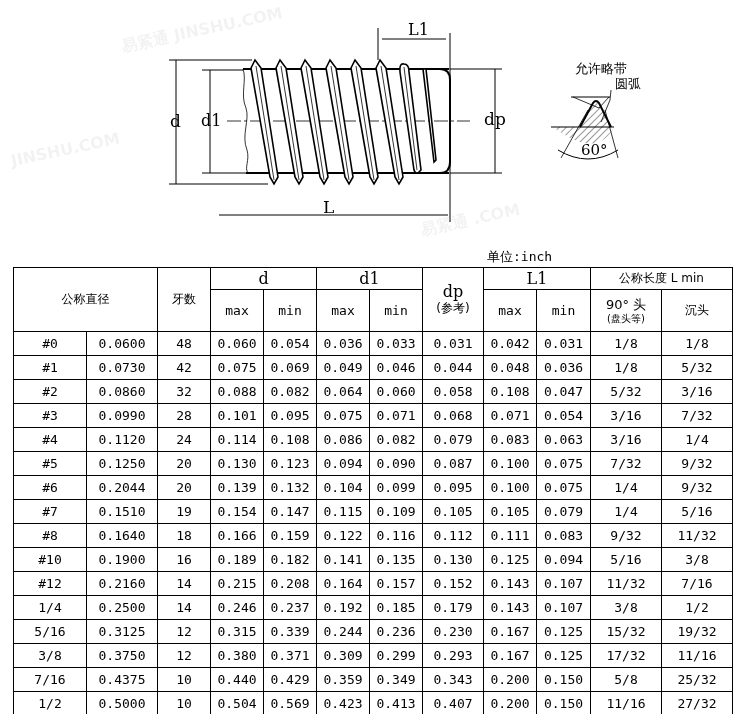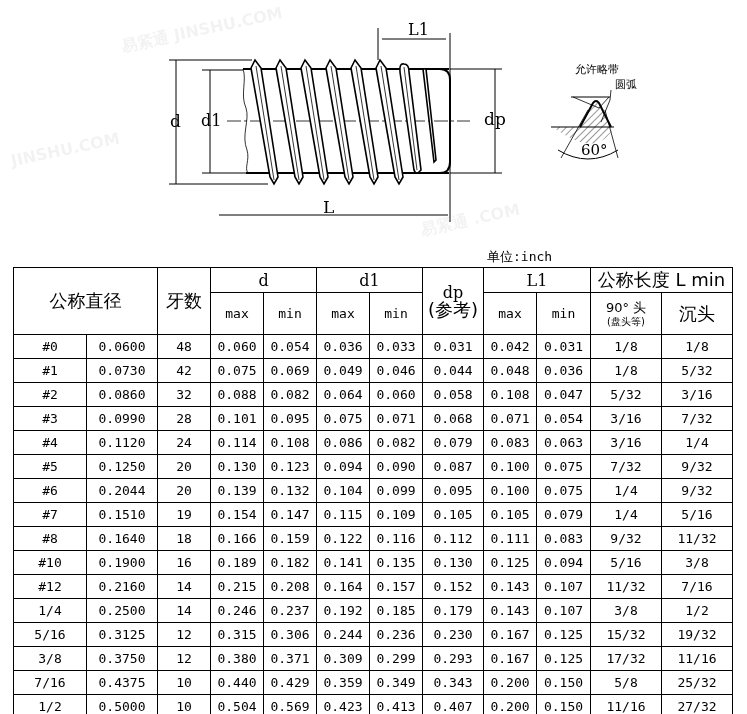--- a/index.html
+++ b/index.html
@@ -7,42 +7,42 @@
       width: 747px; height: 714px; position: relative; overflow: hidden;
       font-family: "DejaVu Sans", sans-serif; color: #000;
     }
     .diagram { position: absolute; left: 0; top: 0; width: 747px; height: 250px; }
     .diagram svg { position: absolute; left: 0; top: 0; }
     .dlabel {
       position: absolute; font-family: "DejaVu Serif", "Liberation Serif", serif;
       font-size: 17px; line-height: 1; color: #000;
     }
     .note {
-      position: absolute; font-family: Liberation Serif, serif;
-      font-size: 11px; line-height: 13px; color: #000; text-align: right;
+      position: absolute; font-family: Liberation Mono, monospace;
+      font-size: 13px; line-height: 13px; color: #000; text-align: right;
     }
     .unit {
       position: absolute; left: 487px; top: 249px;
       font-family: "DejaVu Sans Mono", "Liberation Mono", monospace;
       font-size: 13px; line-height: 16px; text-align: center;
     }
     table.spec {
       position: absolute; left: 13px; top: 267px;
       border-collapse: collapse; table-layout: fixed;
       font-family: "DejaVu Sans Mono", "Liberation Mono", monospace;
       font-size: 13px;
     }
     table.spec td, table.spec th {
       border: 1.5px solid #000; padding: 0; text-align: center;
       font-weight: normal; white-space: nowrap; overflow: hidden;
     }
     table.spec .hdr1 th { height: 21px; }
     table.spec .hdr2 th { height: 41px; }
     table.spec tbody td { height: 23px; }
-    .cjk { font-family: "DejaVu Sans", sans-serif; font-size: 18px; }
+    .cjk { font-family: "DejaVu Sans", sans-serif; font-size: 12px; }
     .hdr-big { font-size: 16px; font-family: "DejaVu Serif", serif; }
     .small-cjk { font-family: "DejaVu Sans", sans-serif; font-size: 10px; display: block; line-height: 12px; }
     .line2 { display: block; line-height: 17px; }
     td.left { text-align: left; padding-left: 2px; }
     .watermark {
       position: absolute; color: rgba(0,0,0,0.05); font-size: 16px;
       font-family: "DejaVu Sans", sans-serif; transform: rotate(-12deg);
       pointer-events: none; font-weight: bold;
     }
   </style>
@@ -357,21 +357,21 @@
     <td class="left">0.107</td>
     <td>3/8</td>
     <td>1/2</td>
   </tr>
 
   <tr>
     <td>5/16</td>
     <td>0.3125</td>
     <td>12</td>
     <td class="left">0.315</td>
-    <td class="left">0.306</td>
+    <td class="left">0.339</td>
     <td class="left">0.244</td>
     <td class="left">0.236</td>
     <td>0.230</td>
     <td class="left">0.167</td>
     <td class="left">0.125</td>
     <td>15/32</td>
     <td>19/32</td>
   </tr>
 
   <tr>

